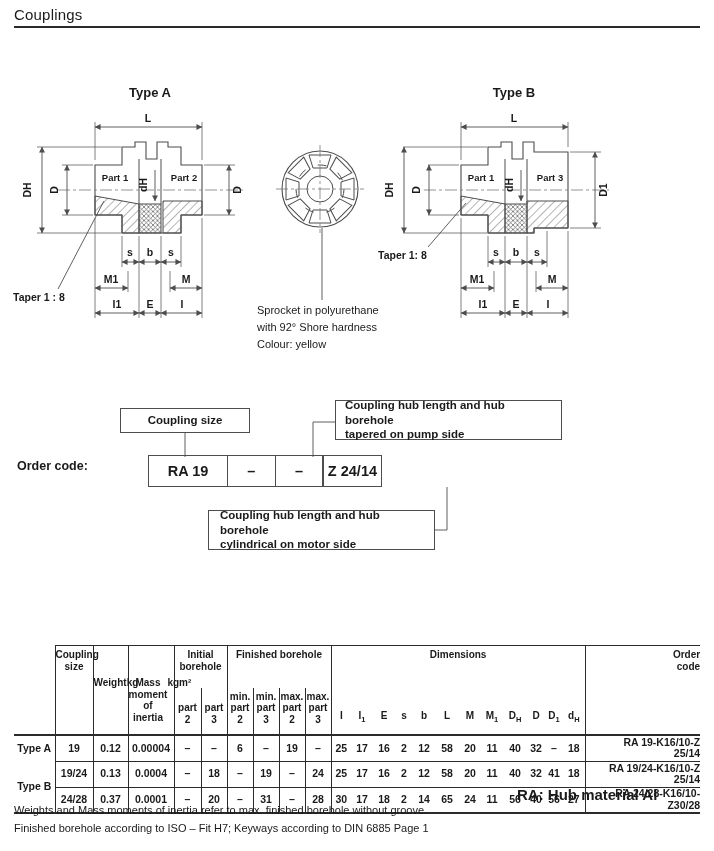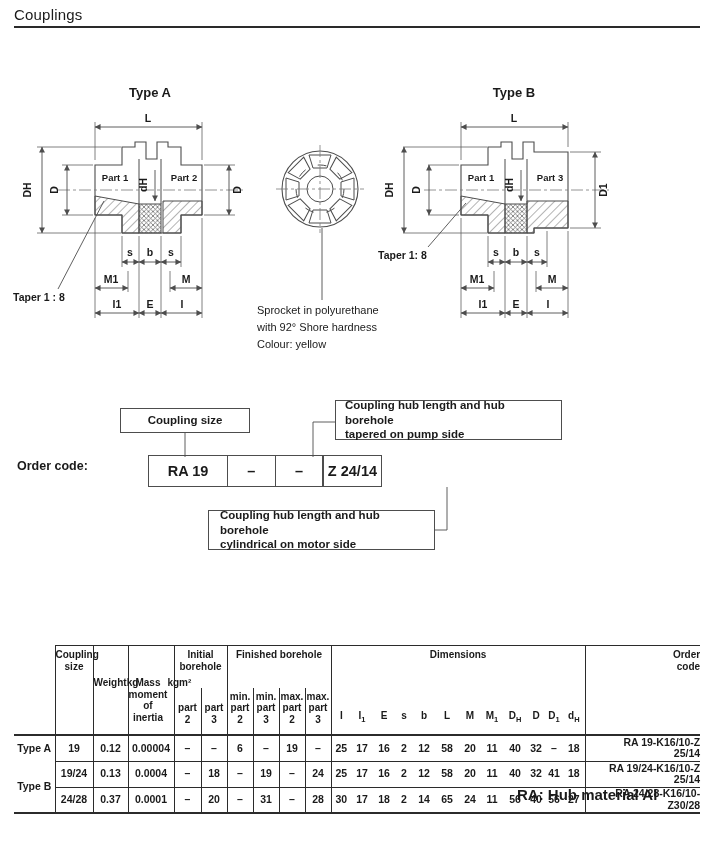--- a/index.html
+++ b/index.html
@@ -401,14 +401,16 @@
         <td class="thick">56</td>
         <td class="thick">40</td>
         <td class="thick">56</td>
         <td class="thick br">27</td>
         <td class="thick left">RA 24/28-K16/10-Z30/28</td>
       </tr>
     </tbody>
   </table>
 
   <div class="abs fn-b" style="left:517px;top:786px">RA: Hub material Al</div>
+  <div class="abs fn" style="left:14px;top:804px">Weights and Mass moments of inertia refer to max. finished borehole without groove.</div>
+  <div class="abs fn" style="left:14px;top:822px">Finished borehole according to ISO – Fit H7; Keyways according to DIN 6885 Page 1</div>
 
 </div>
 
 </body></html>

